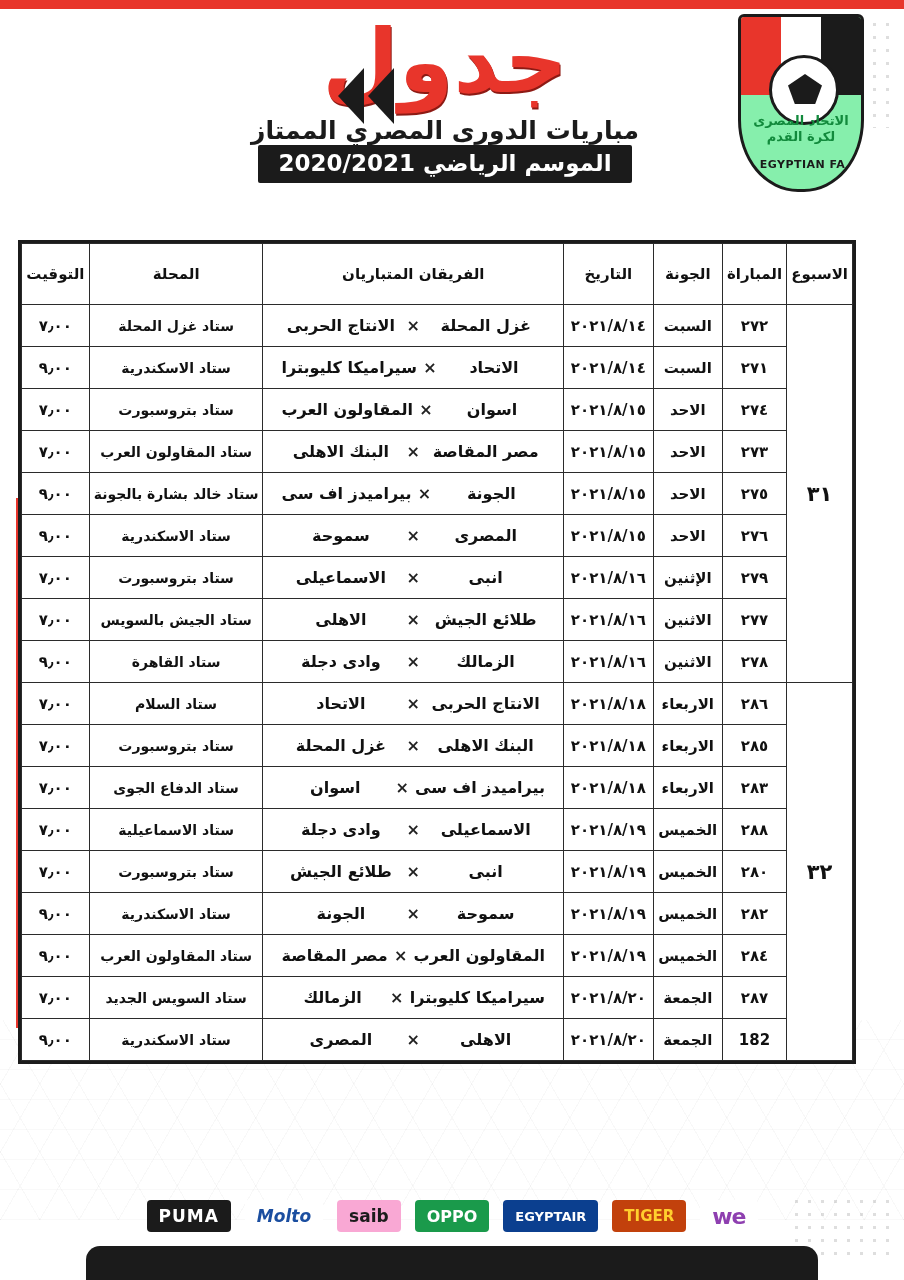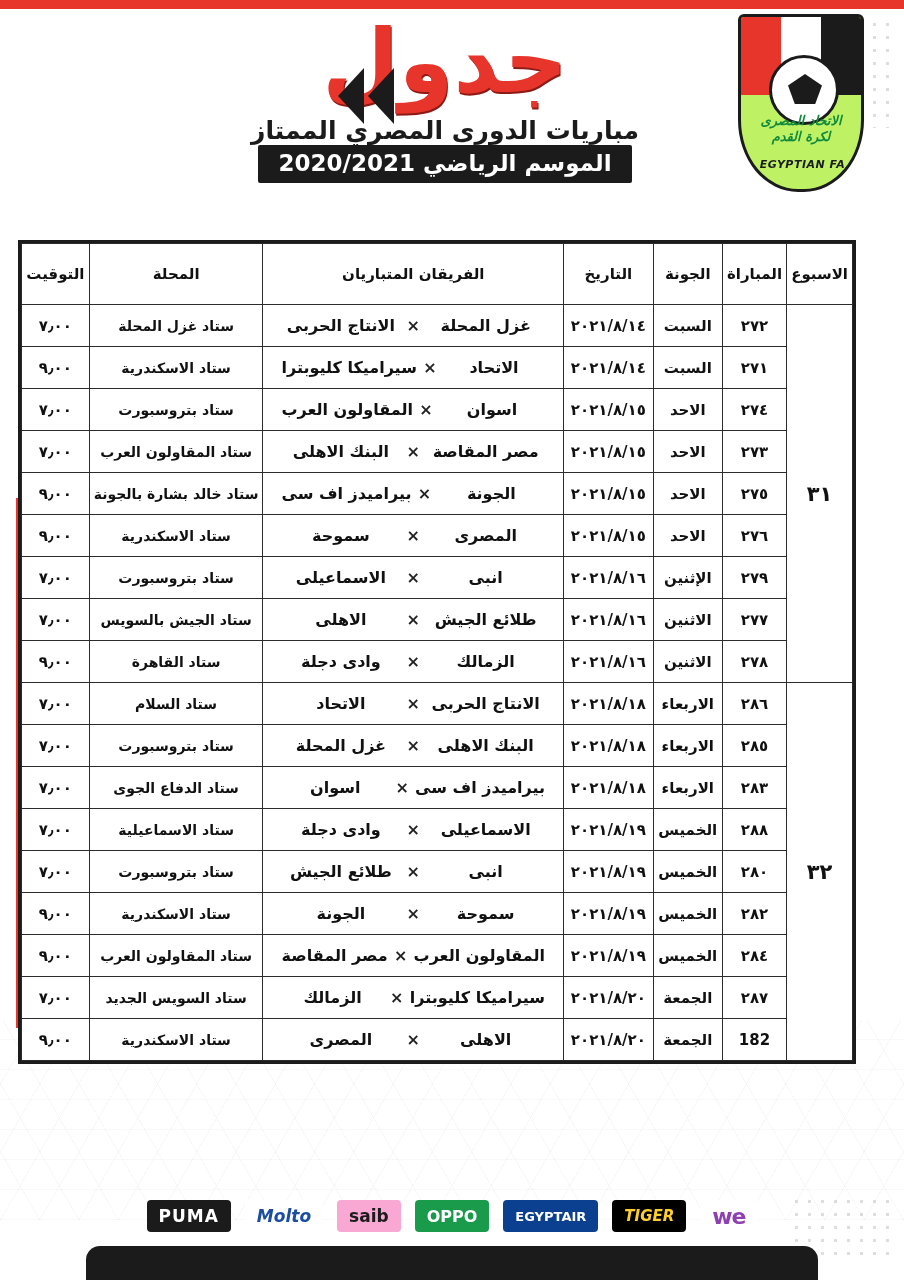--- a/index.html
+++ b/index.html
@@ -43,25 +43,24 @@
   }
   .crest {
     position: absolute;
     top: 14px; right: 28px;
     width: 150px; height: 190px;
   }
   .crest .shield {
     position: absolute;
     top: 0; left: 12px;
     width: 126px; height: 178px;
-    background: #bef264;
+    background: #86efac;
     border: 3px solid #1b1b1b;
     border-radius: 6px 6px 60px 60px / 6px 6px 72px 72px;
     overflow: hidden;
-    font-style: italic;
   }
   .crest .stripe {
     position: absolute;
     top: 0; height: 78px; width: 40px;
   }
   .crest .s1 { left: 0;  background: #e8352b; }
   .crest .s2 { left: 40px; background: #ffffff; }
   .crest .s3 { left: 80px; background: #1b1b1b; }
   .crest .ball {
     position: absolute;
@@ -232,21 +231,21 @@
     display: flex;
     align-items: center;
     justify-content: center;
     border-radius: 4px;
     font-size: 15px;
     font-weight: bold;
     padding: 12px 12px;
     color: #fff;
   }
   .sp.we     { background: #ffffff; color: #8e3fb0; font-size: 22px; letter-spacing: -1px;}
-  .sp.tiger  { background: #000000; color: #ffcf2e; font-style: italic; font-size: 15px;}
+  .sp.tiger  { background: #c2410c; color: #ffcf2e; font-size: 15px;}
   .sp.egyptair { background: #0b3f8f; color: #ffffff; font-size: 13px;}
   .sp.oppo   { background: #1a9a4b; color: #ffffff; font-size: 16px;}
   .sp.saib   { background: #f9a8d4; color: #1b1b1b; font-size: 17px;}
   .sp.molto  { background: #ffffff; color: #1b4ea0; font-size: 17px; font-style: italic;}
   .sp.puma   { background: #1b1b1b; color: #ffffff; font-size: 17px; letter-spacing: 1px;}
 
   
   .bottom-bar {
     position: absolute;
     bottom: 0; left: 86px;

